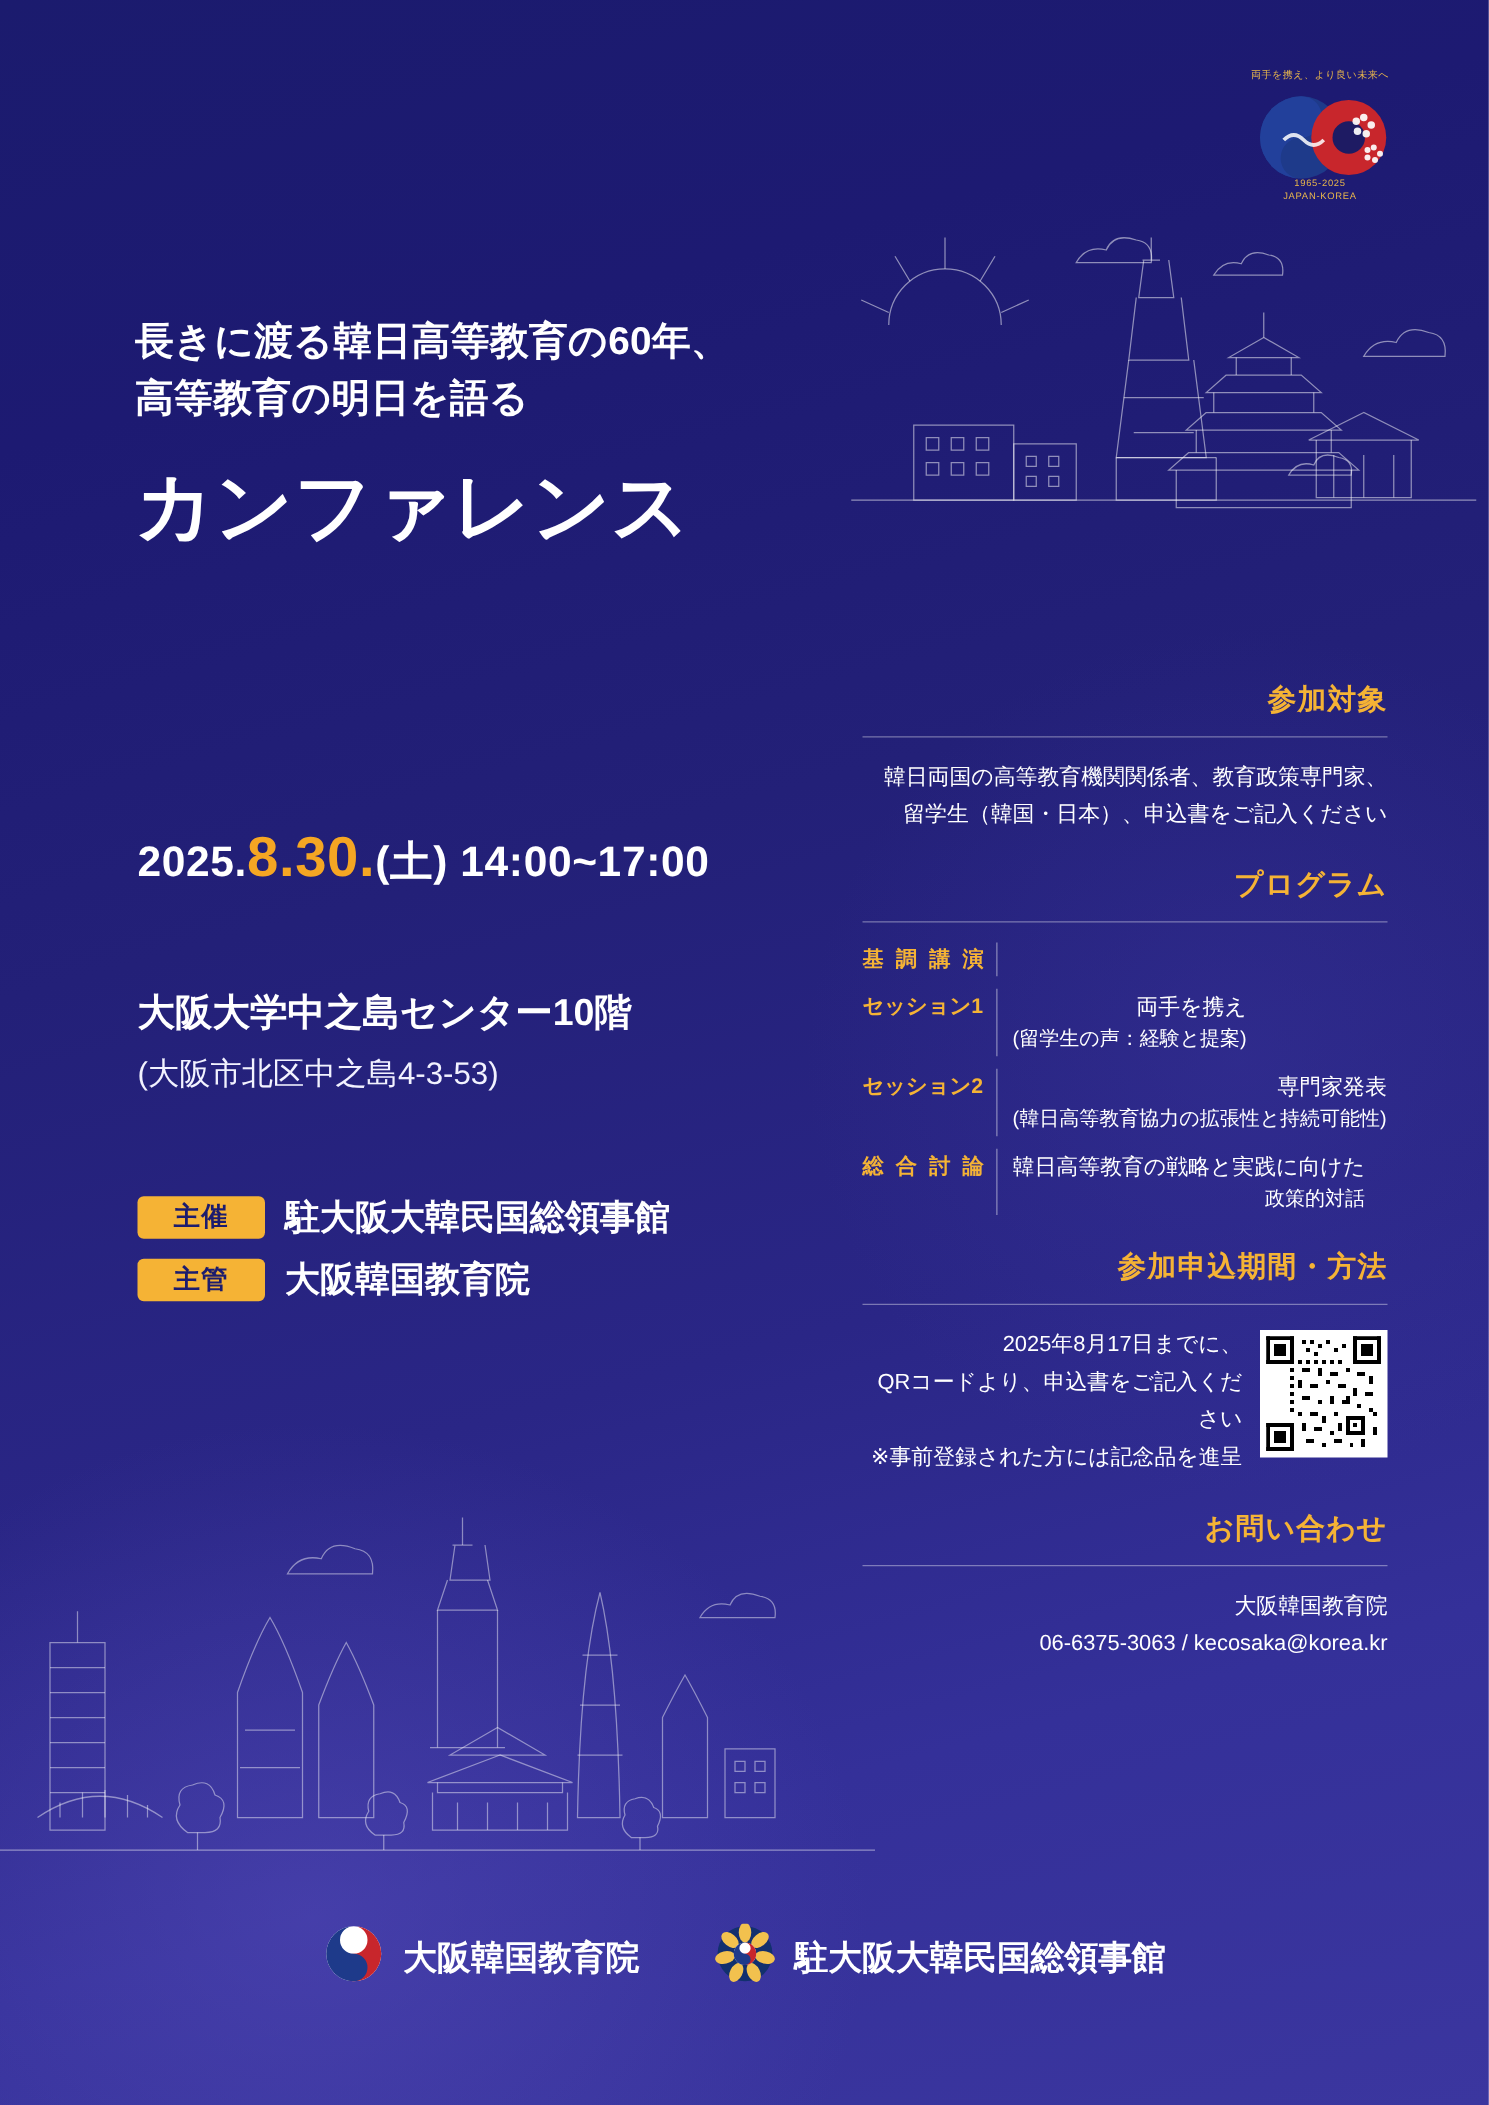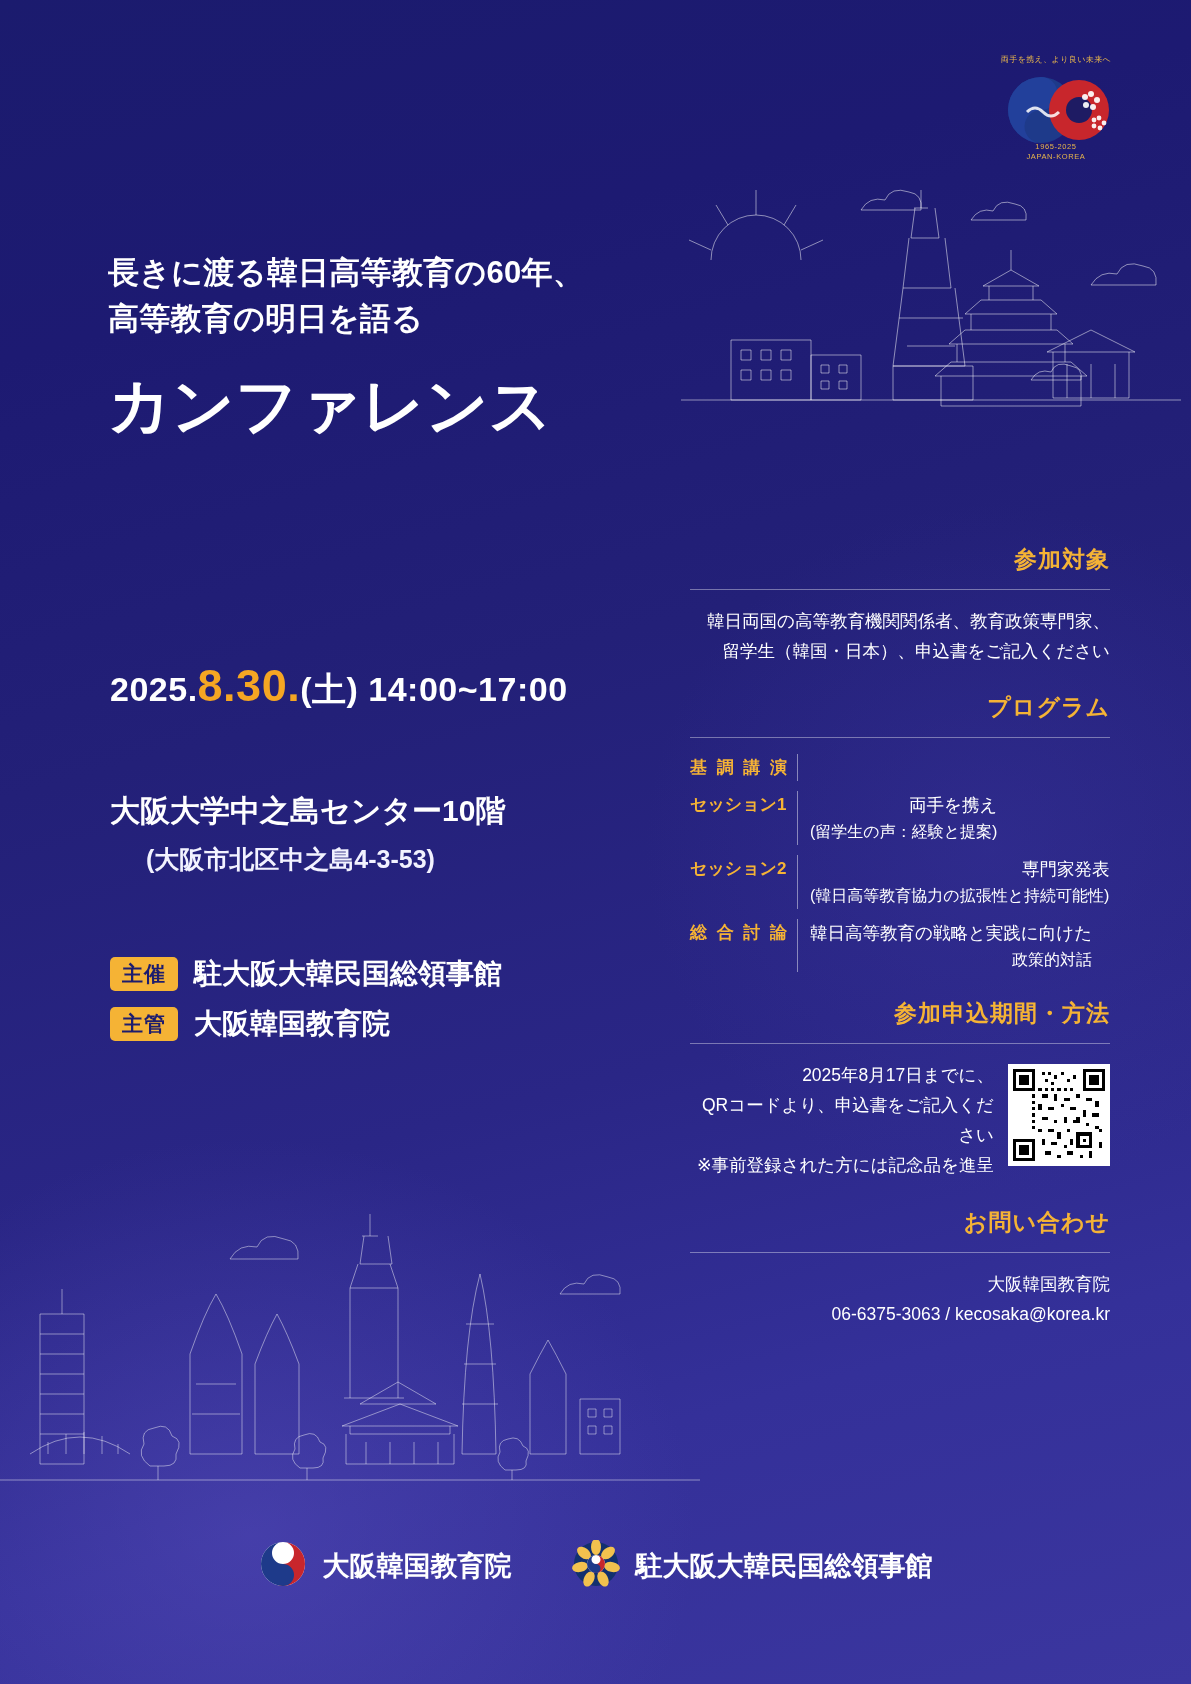--- a/index.html
+++ b/index.html
@@ -103,42 +103,41 @@
     width: 520px;
   }
   #venue .place {
     font-size: 30px;
     font-weight: 700;
     line-height: 1.4;
   }
   #venue .addr {
     margin-top: 10px;
     font-size: 25px;
-    font-weight: 700;
+    font-weight: 400;
     line-height: 1.4;
     color: #f2f2ff;
-    margin-left: 36px;
   }
 
   
   #hosts {
     position: absolute;
     left: 110px; top: 955px;
   }
   .host-row {
     display: flex;
     align-items: center;
     margin-bottom: 12px;
   }
   .host-badge {
     background: #f5b335;
     color: #1c1c6e;
     font-size: 21px;
     font-weight: 800;
-    padding: 5px 12px;
+    padding: 5px 29px;
     border-radius: 5px;
     line-height: 1.1;
     letter-spacing: 1px;
   }
   .host-name {
     margin-left: 16px;
     font-size: 28px;
     font-weight: 700;
     white-space: nowrap;
   }

